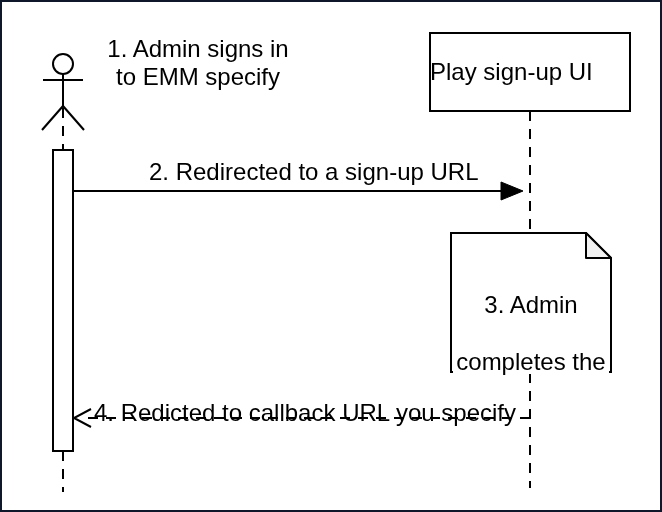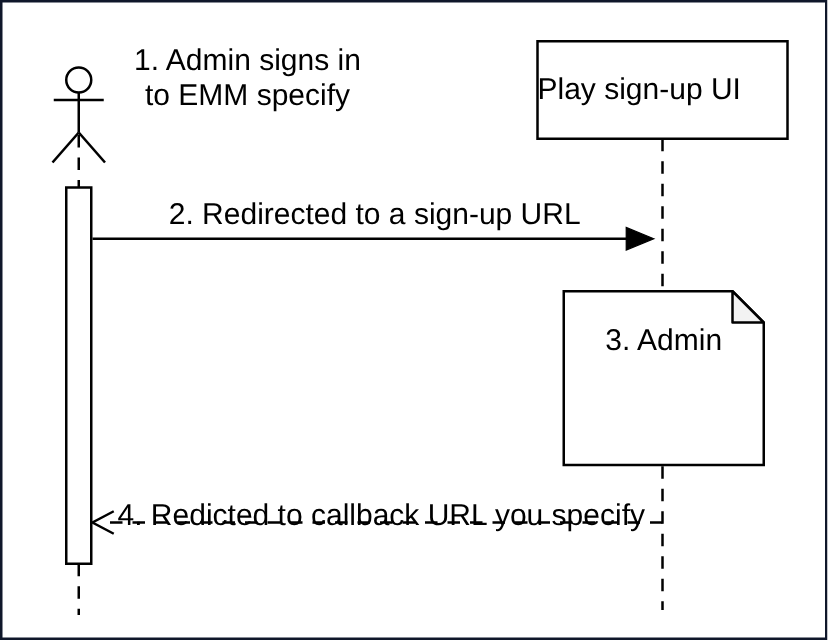--- a/index.html
+++ b/index.html
@@ -44,33 +44,34 @@
     left: 428px;
     top: 31px;
     width: 200px;
     height: 78px;
     display: flex;
     align-items: center;
     justify-content: flex-start;
     line-height: 26px;
   }
   #message2-label {
-    left: 133px;
+    left: 147px;
     top: 157px;
     width: 320px;
     line-height: 26px;
   }
   #note-label {
     left: 451px;
     top: 258px;
     width: 156px;
     line-height: 25px;
   }
   #note-label .line {
     background: #ffffff;
+    margin-top: 32px;
   }
   #message4-label {
     left: 92px;
     top: 398px;
     width: 400px;
     line-height: 26px;
   }
 </style>
 </head>
 <body>
@@ -113,17 +114,18 @@
   </div>
 
   <div class="label" id="play-box-label">
     <span>Play sign-up UI</span>
   </div>
 
   <div class="label" id="message2-label">2. Redirected to a sign-up URL</div>
 
   <div class="label" id="note-label">
     <span class="line">3. Admin</span>
+    <span class="line">completes the</span>
   </div>
 
   <div class="label" id="message4-label">4. Redicted to callback URL you specify</div>
 
 </div>
 
 </body></html>

